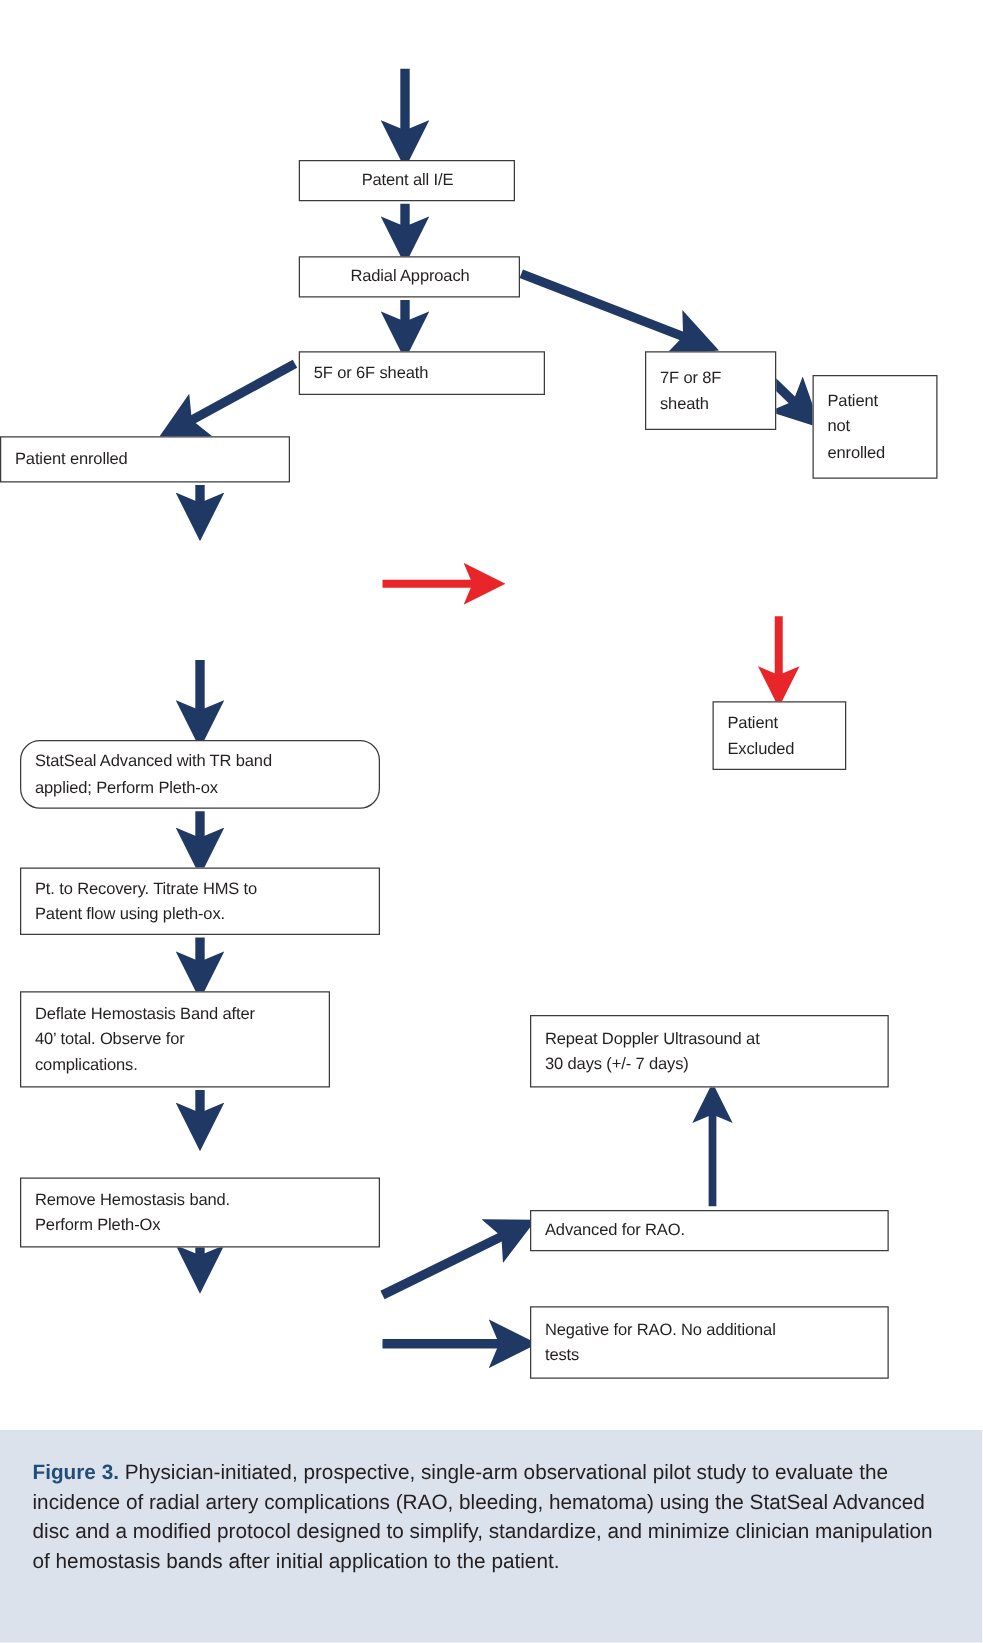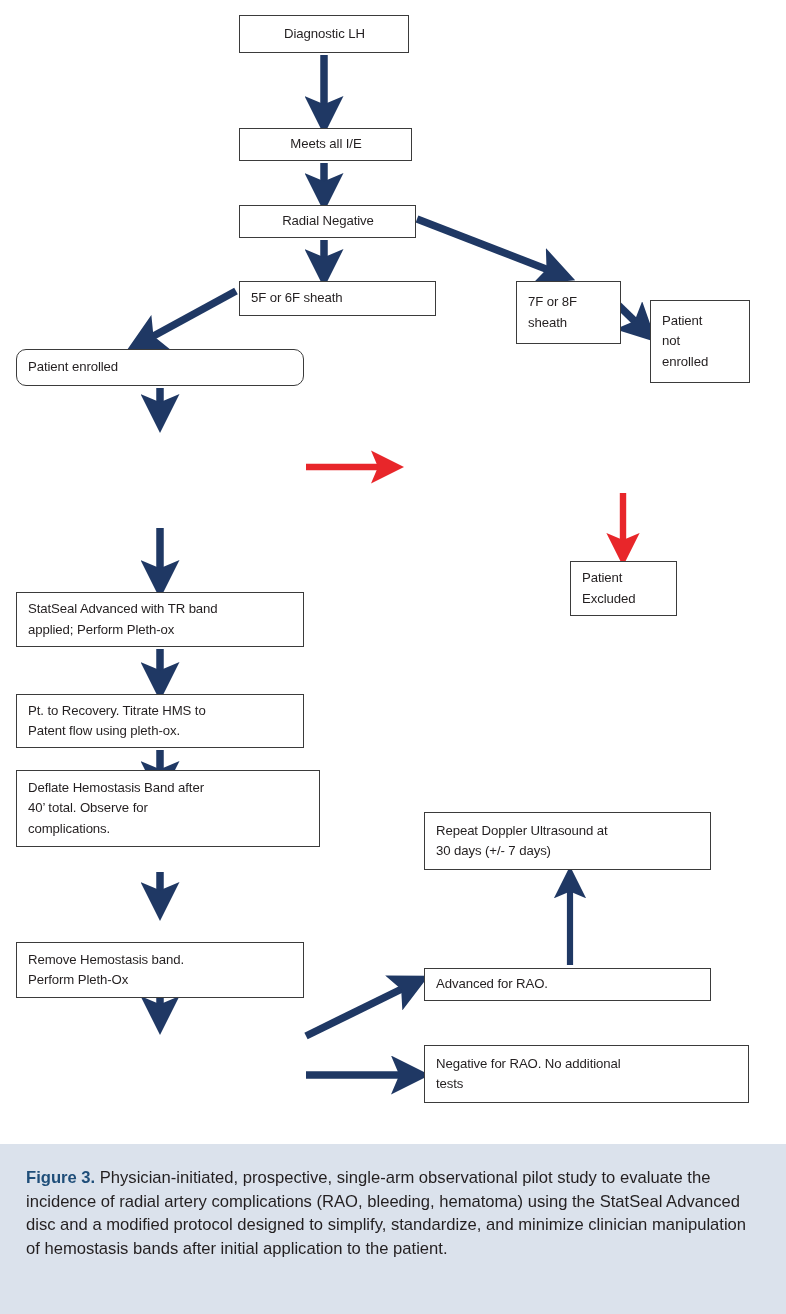--- a/index.html
+++ b/index.html
@@ -124,59 +124,58 @@
 
       <line x1="160" y1="972" x2="160" y2="1023" stroke="#1f3864" stroke-width="7.5" marker-end="url(#ah-blue)"></line>
 
       <line x1="306" y1="1036" x2="418" y2="981" stroke="#1f3864" stroke-width="7.5" marker-end="url(#ah-blue)"></line>
 
       <line x1="306" y1="1075" x2="418" y2="1075" stroke="#1f3864" stroke-width="7.5" marker-end="url(#ah-blue)"></line>
 
       <line x1="570" y1="965" x2="570" y2="876" stroke="#1f3864" stroke-width="6.2" marker-end="url(#ah-blue)"></line>
     </svg>
 
-    <div class="node center-text" style="left:239px; top:15px;  width:170px; height:38px;">Diagnostic LH</div>
 
-    <div class="node center-text" style="left:239px; top:128px; width:173px; height:33px;">Meets all I/E</div>
+    <div class="node center-text" style="left:239px; top:128px; width:173px; height:33px;">Patent all I/E</div>
 
-    <div class="node center-text" style="left:239px; top:205px; width:177px; height:33px;">Radial Negative</div>
+    <div class="node center-text" style="left:239px; top:205px; width:177px; height:33px;">Radial Approach</div>
 
     <div class="node" style="left:239px; top:281px; width:197px; height:35px;">5F or 6F sheath</div>
 
     <div class="node" style="left:516px; top:281px; width:105px; height:63px;">7F or 8F
 sheath</div>
 
     <div class="node" style="left:650px; top:300px; width:100px; height:83px;">Patient
 not
 enrolled</div>
 
-    <div class="node" style="left:16px; top:349px; width:288px; height:37px;border-radius:10px;">Patient enrolled</div>
+    <div class="node" style="left:0; top:349px; width:232px; height:37px;">Patient enrolled</div>
 
 
 
     <div class="node" style="left:570px; top:561px; width:107px; height:55px;">Patient
 Excluded</div>
 
-    <div class="node" style="left:16px; top:592px; width:288px; height:55px;">StatSeal Advanced with TR  band
+    <div class="node" style="left:16px; top:592px; width:288px; height:55px;border-radius:16px;">StatSeal Advanced with TR  band
 applied; Perform Pleth-ox</div>
 
     <div class="node" style="left:16px; top:694px; width:288px; height:54px;">Pt. to Recovery.  Titrate HMS to
 Patent flow using pleth-ox.</div>
 
-    <div class="node" style="left:16px; top:770px; width:304px; height:77px;">Deflate Hemostasis Band after
+    <div class="node" style="left:16px; top:793px; width:248px; height:77px;">Deflate Hemostasis Band after
 40’ total.  Observe for
 complications.</div>
 
     <div class="node" style="left:16px; top:914px; width:288px; height:56px;margin-top:28px;">Remove   Hemostasis band.
 Perform Pleth-Ox</div>
 
 
     <div class="node" style="left:424px; top:968px; width:287px; height:33px;">Advanced for RAO.</div>
 
-    <div class="node" style="left:424px; top:1045px; width:325px; height:58px;">Negative for  RAO.  No additional
+    <div class="node" style="left:424px; top:1045px; width:287px; height:58px;">Negative for  RAO.  No additional
 tests</div>
 
     <div class="node" style="left:424px; top:812px; width:287px; height:58px;">Repeat Doppler Ultrasound at
 30 days (+/- 7 days)</div>
 
   </div>
 
   <div id="caption">
     <span class="fig-label">Figure 3.</span><span class="fig-text"> Physician-initiated, prospective, single-arm observational pilot study to evaluate the incidence of radial artery complications (RAO, bleeding, hematoma) using the StatSeal Advanced disc and a modified protocol designed to simplify, standardize, and minimize clinician manipulation of hemostasis bands after initial application to the patient.</span>
   </div>

